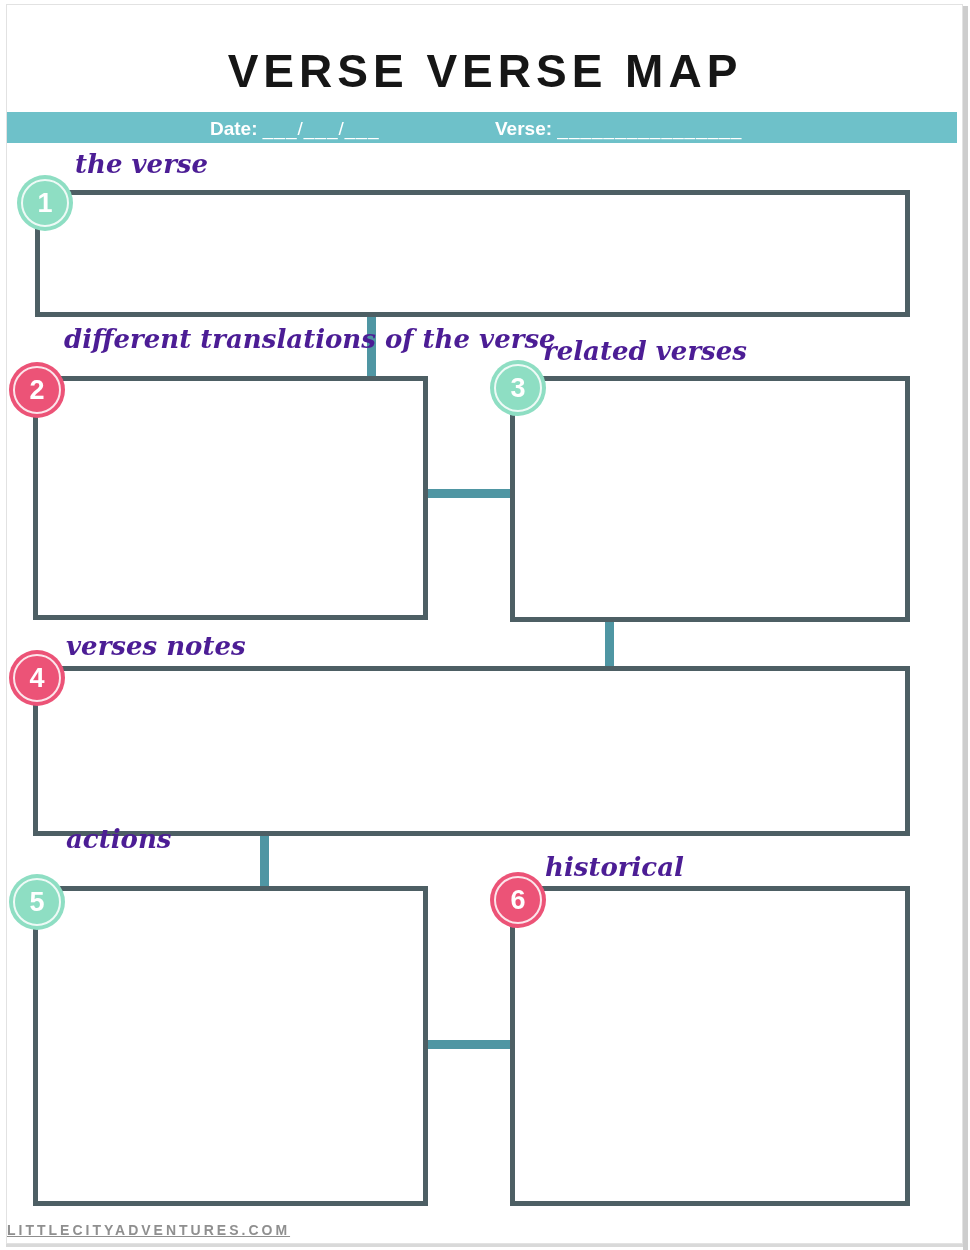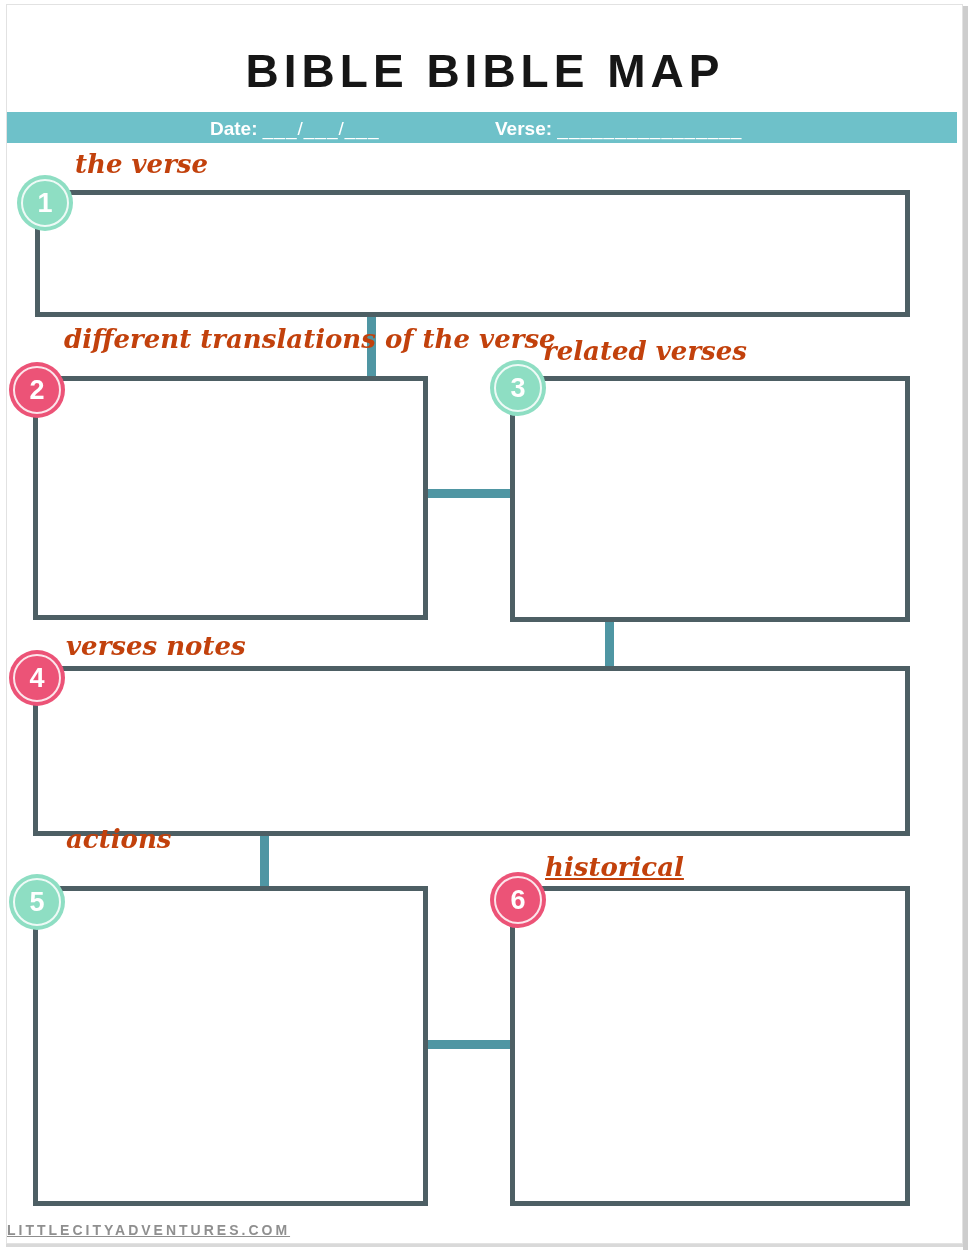--- a/index.html
+++ b/index.html
@@ -51,41 +51,41 @@
     border:2px solid rgba(255,255,255,0.85);}
   .mint{background:var(--mint);}
   .pink{background:var(--pink);}
   .c-1{left:17px;top:175px;}
   .c-2{left:9px;top:362px;}
   .c-3{left:490px;top:360px;}
   .c-4{left:9px;top:650px;}
   .c-5{left:9px;top:874px;}
   .c-6{left:490px;top:872px;}
 
-  .script-label{position:absolute;z-index:4;color:#c2410c;font-size:26px;
+  .script-label{position:absolute;z-index:4;color:#4c1d95;font-size:26px;
     font-style:italic;font-weight:bold;font-family:"DejaVu Serif",serif;white-space:nowrap;}
   .l-1{left:75px;top:149px;}
   .l-2{left:64px;top:324px;}
   .l-3{left:543px;top:336px;}
   .l-4{left:66px;top:631px;}
   .l-5{left:66px;top:824px;}
-  .l-6{left:545px;top:852px;text-decoration:underline;}
+  .l-6{left:545px;top:852px;}
 
   .footer{position:absolute;left:7px;top:1221px;width:950px;text-align:left;}
   .footer a{color:var(--footer);font-size:14px;font-weight:bold;letter-spacing:3px;
     text-decoration:underline;font-family:"Liberation Sans",sans-serif;}
 </style>
 </head>
 <body>
 
 <div class="page"></div>
 <div class="edge-right"></div>
 <div class="edge-bottom"></div>
 
-<h1 class="title">BIBLE BIBLE MAP</h1>
+<h1 class="title">VERSE VERSE MAP</h1>
 
 <div class="banner">
   <span class="field field-date"><span>Date: </span><span class="blank">___/___/___</span></span>
   <span class="field field-verse"><span>Verse: </span><span class="blank">________________</span></span>
 </div>
 
 <div class="conn conn-1-2"></div>
 <div class="conn conn-2-3"></div>
 <div class="conn conn-3-4"></div>
 <div class="conn conn-4-5"></div>

